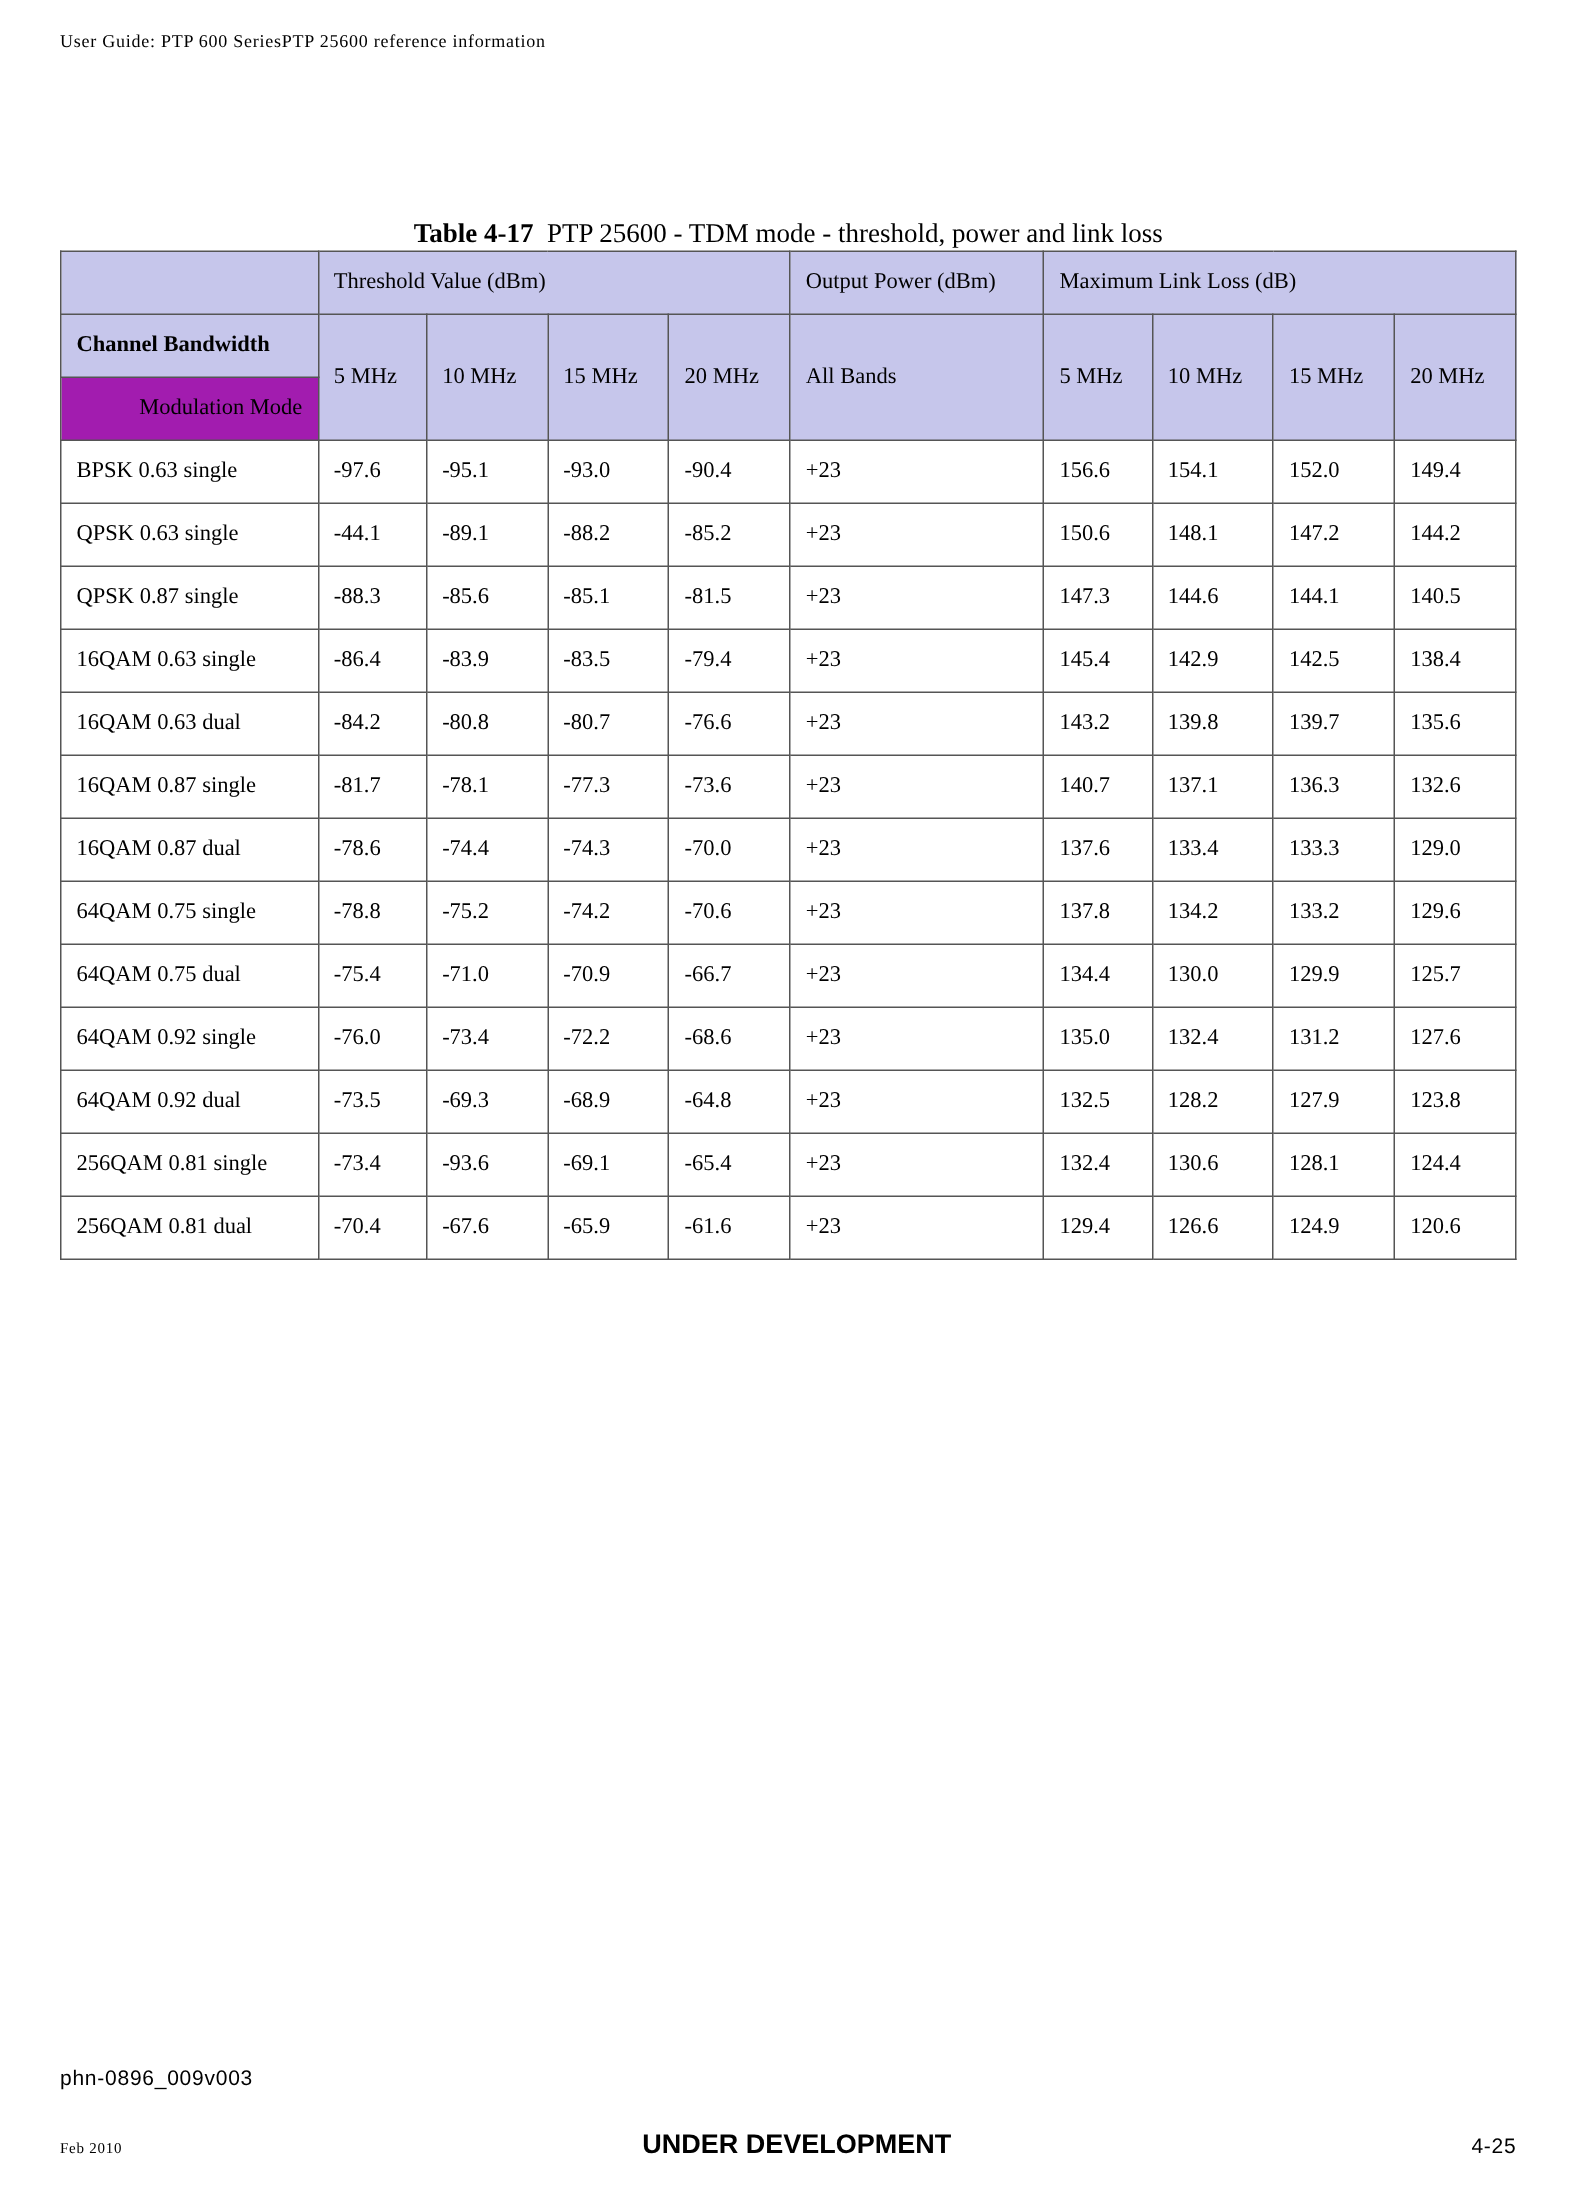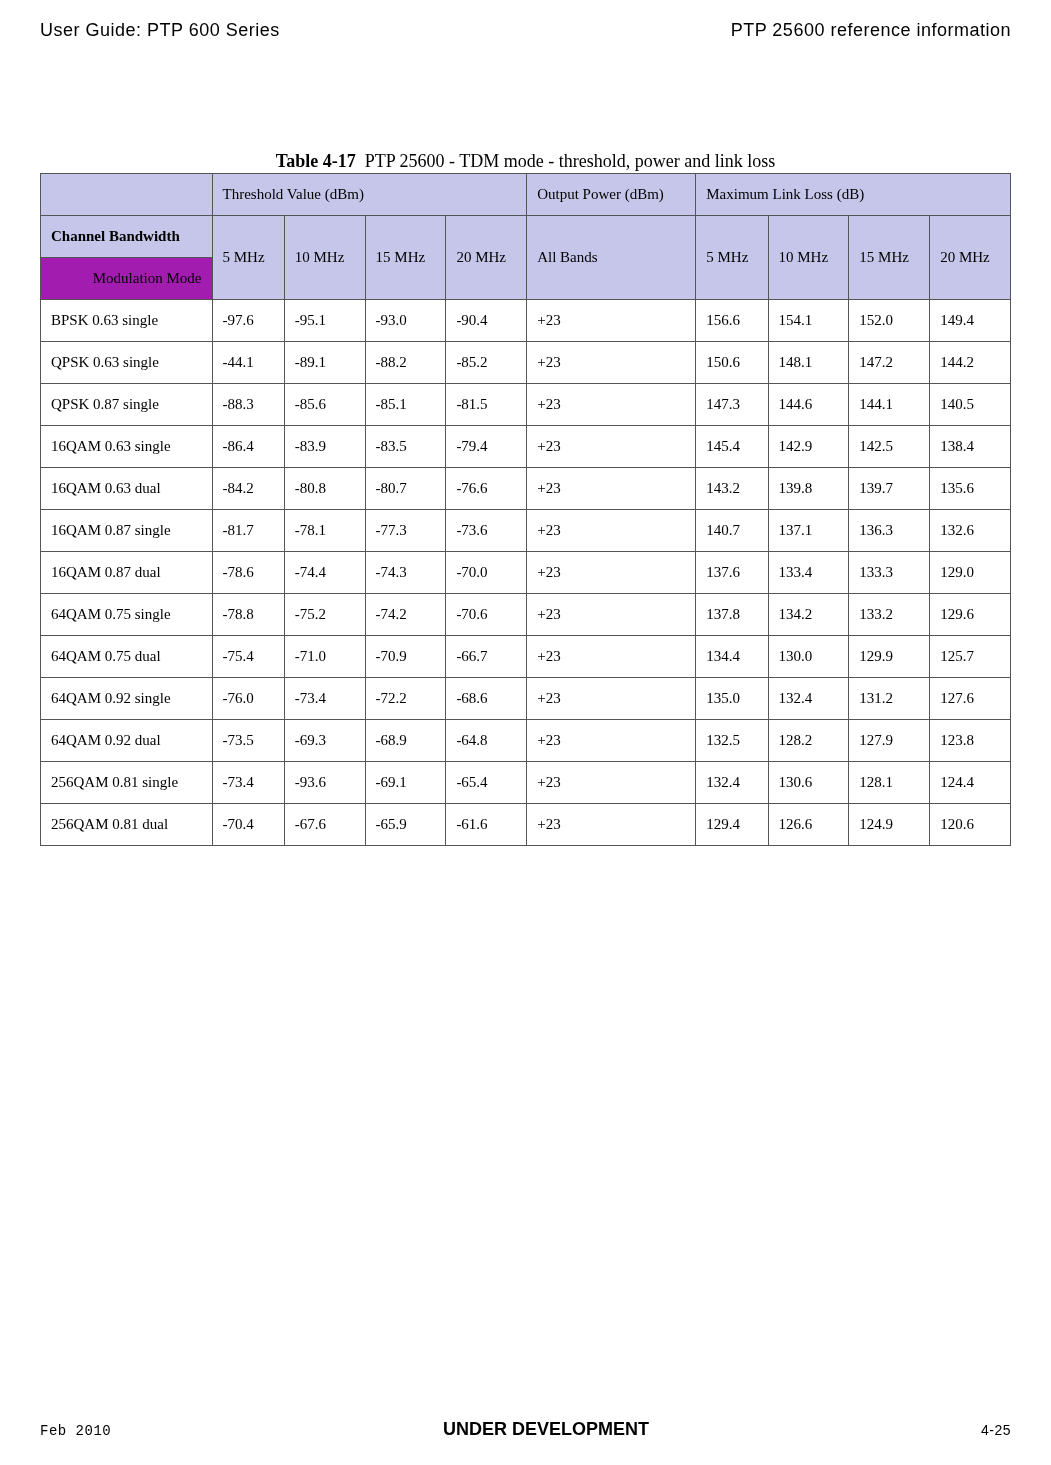--- a/index.html
+++ b/index.html
@@ -10,23 +10,23 @@
     body {
       font-family: Georgia, 'Times New Roman', serif;
       background: white;
       width: 1051px;
       height: 1465px;
       position: relative;
       padding: 20px 40px;
     }
     .header-row {
       display: flex;
-      justify-content: space-between;
-      font-family: Liberation Sans, sans-serif;
-      font-size: 18px;
+      justify-content: flex-start;
+      font-family: Liberation Serif, serif;
+      font-size: 12px;
       letter-spacing: 0.5px;
       margin-bottom: 110px;
     }
     .table-caption {
       text-align: center;
       font-size: 18px;
       margin-bottom: 1px;
     }
     .caption-label {
       font-weight: bold;
@@ -70,22 +70,22 @@
       font-size: 14px;
       letter-spacing: 0.5px;
       margin-bottom: 10px;
     }
     .footer-row {
       display: flex;
       justify-content: space-between;
       align-items: baseline;
     }
     .footer-date {
-      font-family: Liberation Mono, monospace;
-      font-size: 14px;
+      font-family: Liberation Serif, serif;
+      font-size: 10px;
       letter-spacing: 0.5px;
       margin-top: 24px;
     }
     .footer-status {
       font-family: Arial, sans-serif;
       font-size: 18px;
       font-weight: bold;
     }
     .footer-page {
       font-family: Arial, sans-serif;
@@ -284,18 +284,19 @@
         <td>+23</td>
         <td>129.4</td>
         <td>126.6</td>
         <td>124.9</td>
         <td>120.6</td>
       </tr>
     </tbody>
 </table>
 
 <div class="footer">
+  <div class="footer-docid">phn-0896_009v003</div>
   <div class="footer-row">
     <span class="footer-date">Feb 2010</span>
     <span class="footer-status">UNDER DEVELOPMENT</span>
     <span class="footer-page">4-25</span>
   </div>
 </div>
 
 </body></html>

